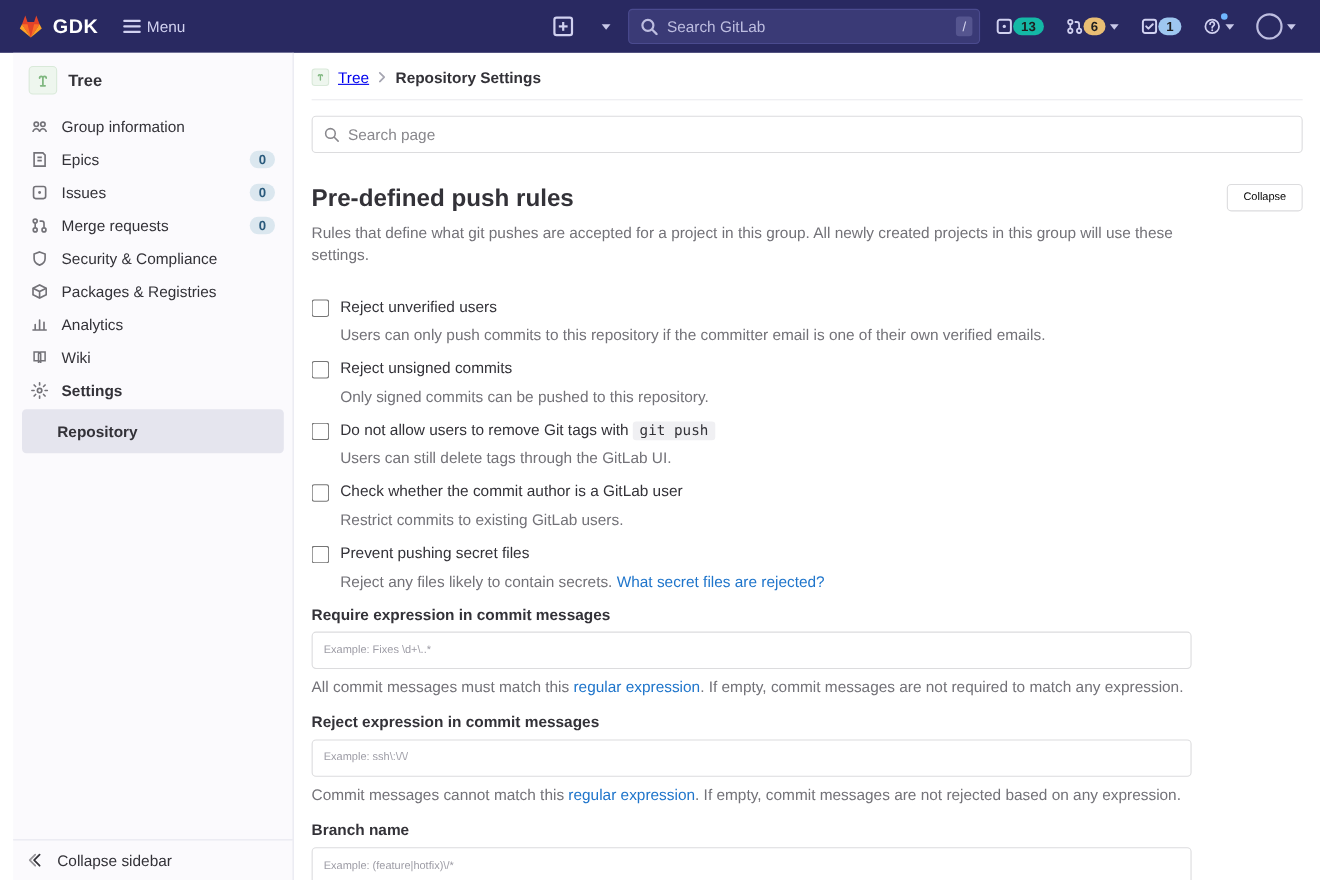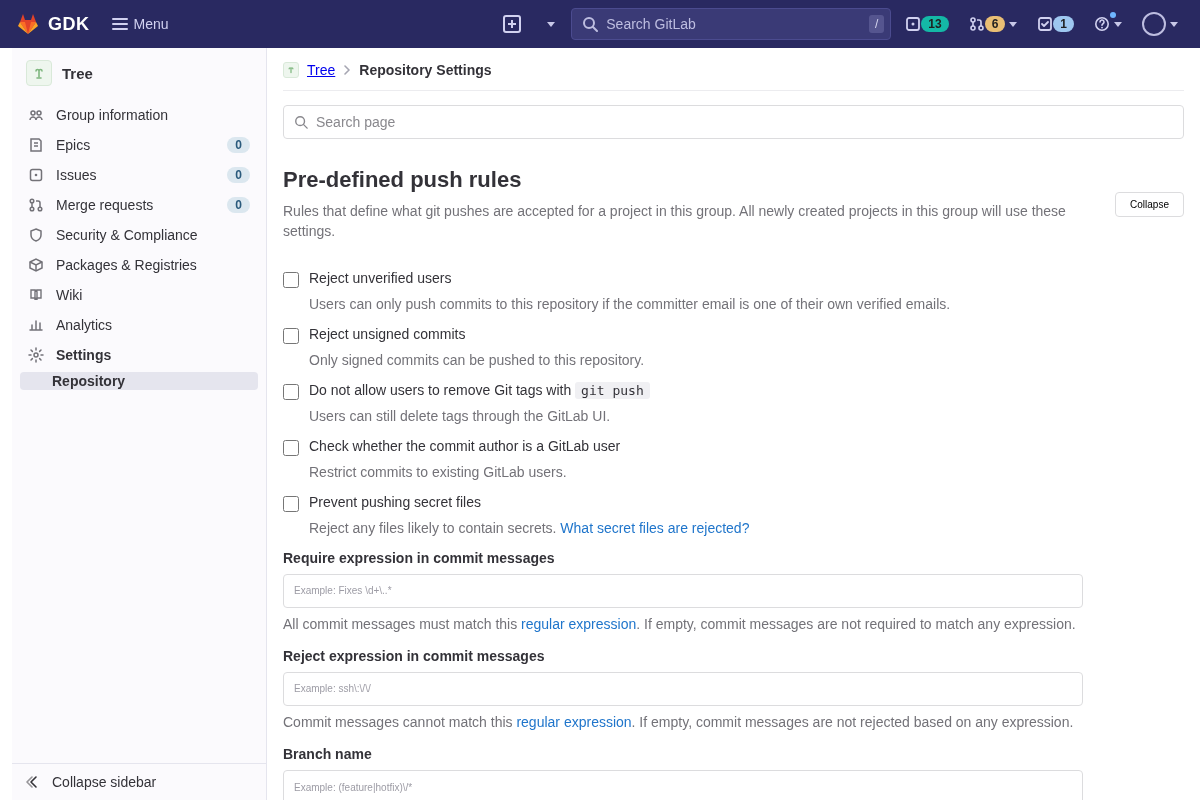--- a/index.html
+++ b/index.html
@@ -126,21 +126,21 @@
   .nav-item {
     display: flex; align-items: center; gap: 12px;
     padding: 7px 8px; border-radius: 4px; cursor: pointer;
     color: #333238;
   }
   .nav-item .label { flex: 1; }
   .nav-item.active { font-weight: 600; }
   .nav-sub {
     background: #e5e5ee;
     margin: 0 8px; border-radius: 4px;
-    padding: 1px 32px; font-weight: 700; cursor: pointer;
+    padding: 12px 32px; font-weight: 700; cursor: pointer;
   }
   .count-badge {
     background: #dbe7ef; color: #2a5a7c;
     border-radius: 10px; font-size: 12px; padding: 1px 8px; font-weight: 600;
   }
   .nav-ic { width: 16px; height: 16px; flex: 0 0 16px; display: inline-flex; align-items: center; justify-content: center; color:#737278; }
   .nav-ic svg { width: 16px; height: 16px; }
 
   .sidebar-footer {
     margin-top: auto; border-top: 1px solid #e5e5ee;
@@ -168,21 +168,21 @@
     display: flex; align-items: center; gap: 8px;
     border: 1px solid #dcdcde; border-radius: 4px;
     height: 34px; padding: 0 10px; color: #89888d;
   }
   .page-search input {
     flex: 1; border: none; outline: none; font-size: 14px; color:#333;
   }
   .page-search input::placeholder { color: #89888d; }
 
   .section-header {
-    display: flex; align-items: center; justify-content: space-between;
+    display: flex; align-items: flex-start; justify-content: space-between;
     margin-top: 28px; gap: 16px;
   }
   .section-title { font-size: 22px; font-weight: 700; }
   .collapse-btn {
     border: 1px solid #dcdcde; background: #fff; border-radius: 4px;
     padding: 6px 14px; font-size: 10px; cursor: pointer;
   }
   .section-desc { color: #737278; margin-top: 8px; max-width: 820px; line-height: 1.45; }
 
   .form { margin-top: 22px; max-width: 800px; }
@@ -364,33 +364,33 @@
               <path d="M2 5l6-3 6 3v6l-6 3-6-3z" fill="none" stroke="currentColor" stroke-width="1.5"></path>
               <path d="M2 5l6 3 6-3M8 8v6" fill="none" stroke="currentColor" stroke-width="1.5"></path>
             </svg>
         </span>
         <span class="label">Packages &amp; Registries</span>
       </div>
 
       <div class="nav-item">
         <span class="nav-ic">
           <svg viewBox="0 0 16 16">
+              <path d="M2 13h12M4 12V8M8 12V4M12 12V6" fill="none" stroke="currentColor" stroke-width="1.5" stroke-linecap="round"></path>
+            </svg>
+        </span>
+        <span class="label">Analytics</span>
+      </div>
+
+      <div class="nav-item">
+        <span class="nav-ic">
+          <svg viewBox="0 0 16 16">
               <path d="M3 3h4a2 2 0 0 1 2 2v8a2 2 0 0 0-2-2H3zM13 3H9a2 2 0 0 0-2 2v8a2 2 0 0 1 2-2h4z" fill="none" stroke="currentColor" stroke-width="1.4"></path>
             </svg>
         </span>
         <span class="label">Wiki</span>
-      </div>
-
-      <div class="nav-item">
-        <span class="nav-ic">
-          <svg viewBox="0 0 16 16">
-              <path d="M2 13h12M4 12V8M8 12V4M12 12V6" fill="none" stroke="currentColor" stroke-width="1.5" stroke-linecap="round"></path>
-            </svg>
-        </span>
-        <span class="label">Analytics</span>
       </div>
 
       <div class="nav-item active">
         <span class="nav-ic">
           <svg viewBox="0 0 16 16">
               <circle cx="8" cy="8" r="2" fill="none" stroke="currentColor" stroke-width="1.5"></circle>
               <path d="M8 1v2M8 13v2M1 8h2M13 8h2M3 3l1.4 1.4M11.6 11.6 13 13M13 3l-1.4 1.4M4.4 11.6 3 13" stroke="currentColor" stroke-width="1.5" stroke-linecap="round"></path>
             </svg>
         </span>
         <span class="label">Settings</span>

